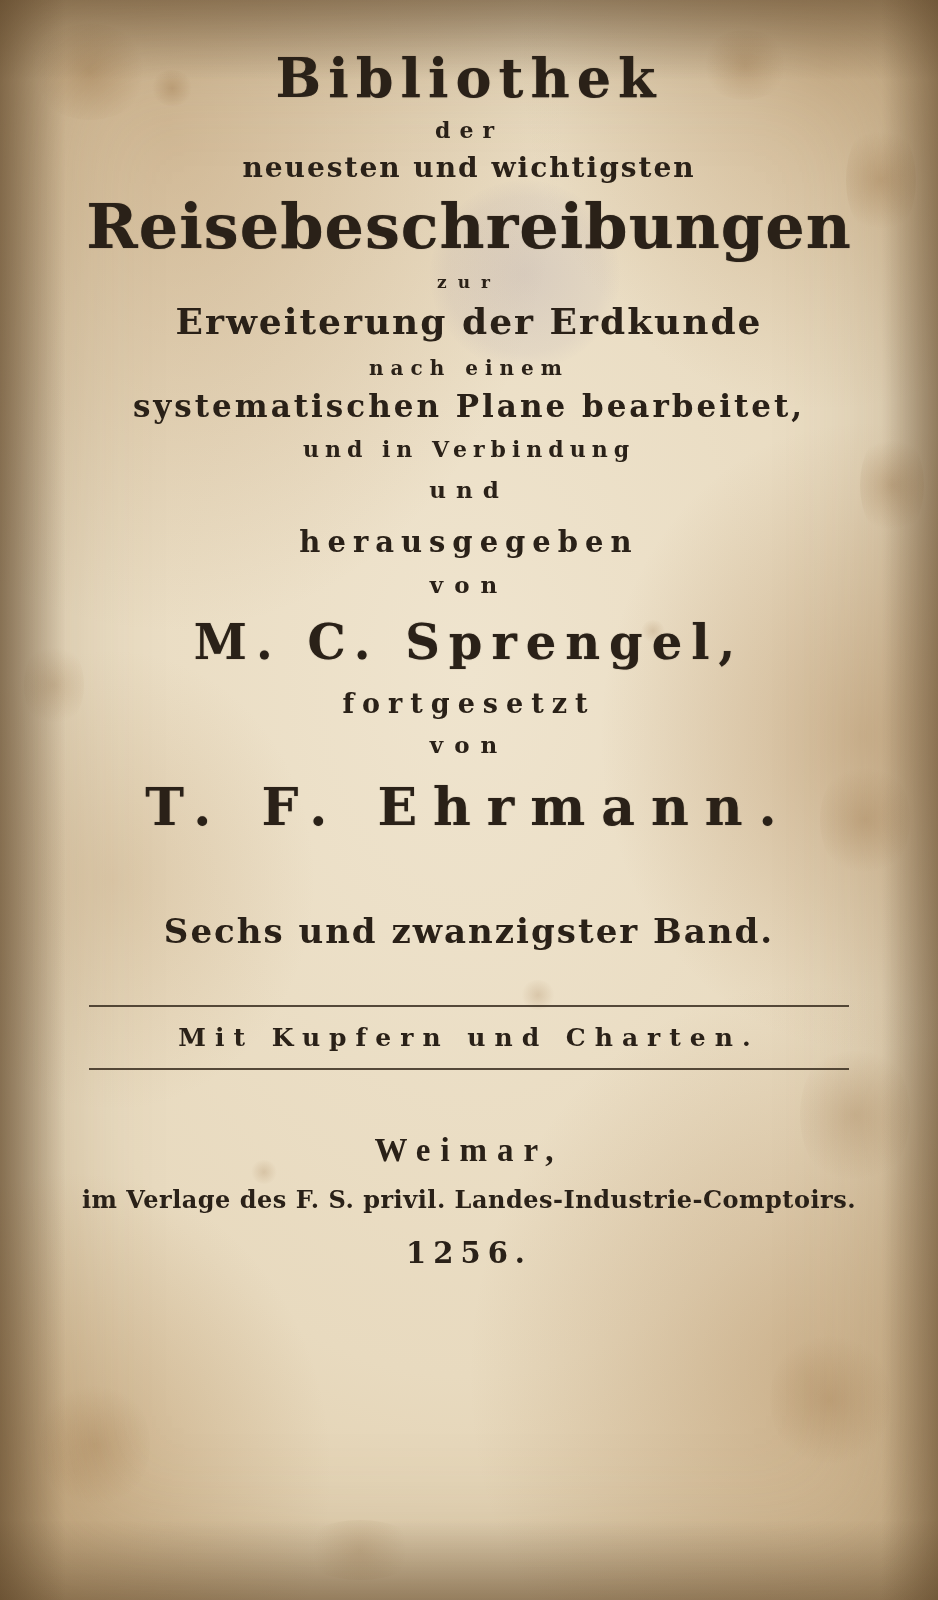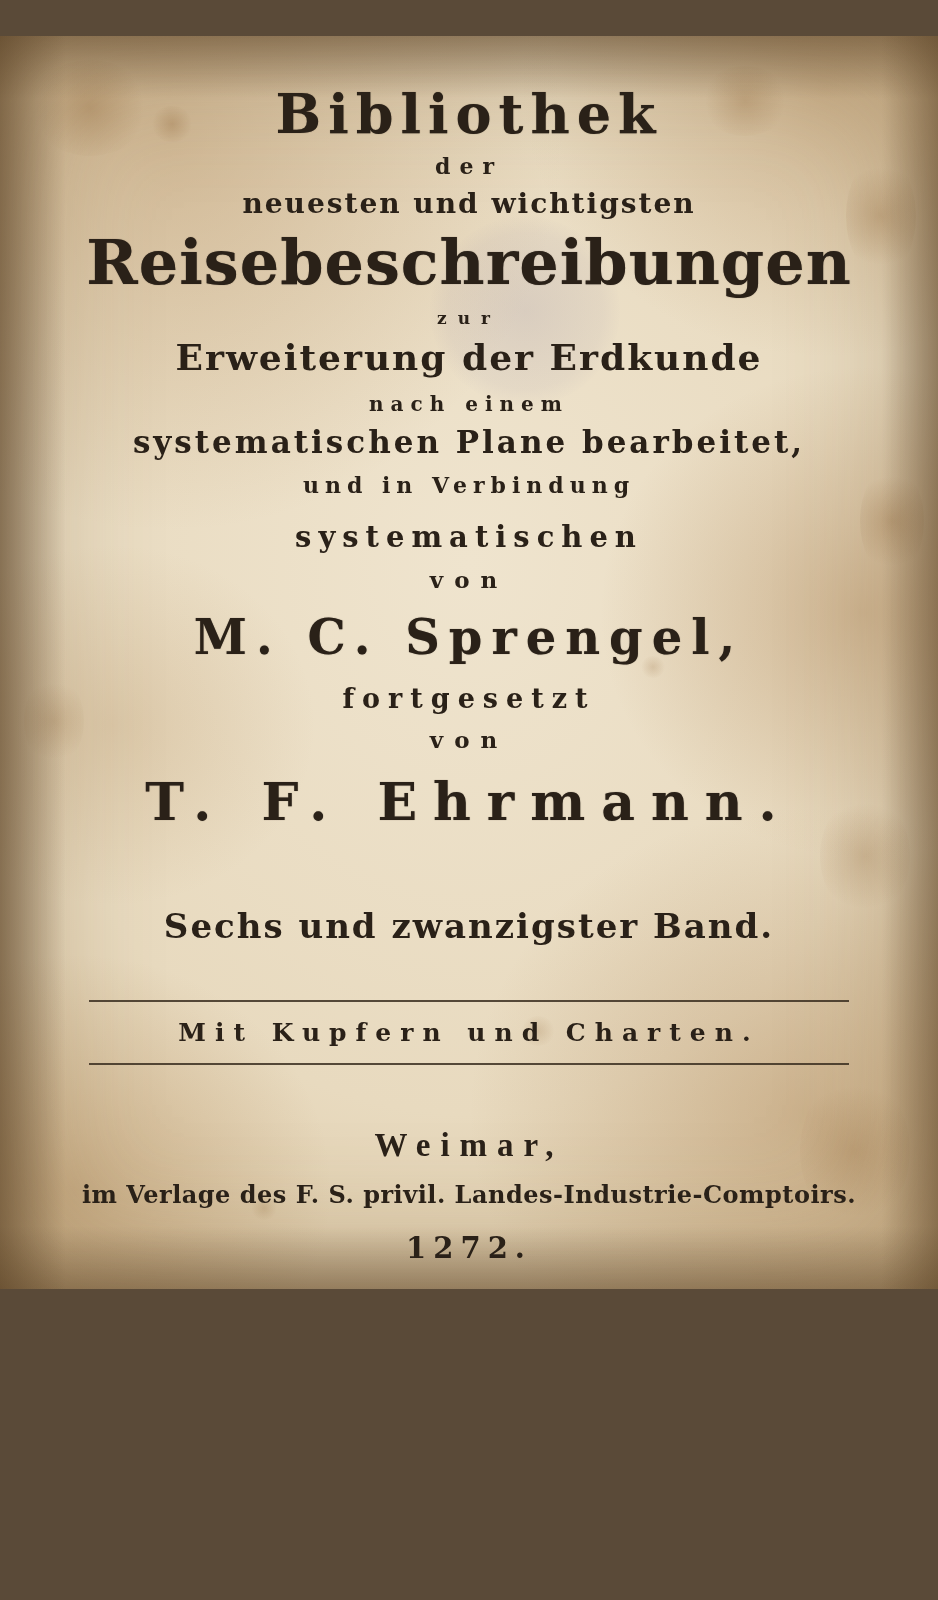--- a/index.html
+++ b/index.html
@@ -3,33 +3,32 @@
 <meta charset="utf-8">
 <style>
   html, body {
     margin: 0;
     padding: 0;
     background: #5a4a38;
   }
   .page {
     position: relative;
     width: 938px;
-    height: 1253px;
+    height: 1600px;
     overflow: hidden;
     background:
       radial-gradient(ellipse 60% 45% at 18% 8%, rgba(176,138,92,0.42), rgba(176,138,92,0) 70%),
       radial-gradient(ellipse 45% 30% at 88% 4%, rgba(170,130,82,0.40), rgba(170,130,82,0) 72%),
       radial-gradient(ellipse 40% 28% at 92% 46%, rgba(168,126,78,0.42), rgba(168,126,78,0) 70%),
       radial-gradient(ellipse 50% 34% at 86% 86%, rgba(164,122,74,0.38), rgba(164,122,74,0) 72%),
       radial-gradient(ellipse 38% 26% at 8% 92%, rgba(168,128,80,0.40), rgba(168,128,80,0) 72%),
       radial-gradient(ellipse 30% 20% at 12% 55%, rgba(182,146,100,0.28), rgba(182,146,100,0) 72%),
       radial-gradient(ellipse 90% 80% at 50% 42%, #efe4ce, #e8dabf 55%, #ddc9a6 85%, #cdb68d 100%);
     font-family: "DejaVu Serif", "Liberation Serif", serif;
     color: #2a2118;
-    margin-top: 36px;
   }
 
   
   .speck {
     position: absolute;
     border-radius: 50%;
     pointer-events: none;
     background: radial-gradient(circle, rgba(140,96,48,0.55), rgba(140,96,48,0) 70%);
   }
   .vignette {
@@ -220,34 +219,35 @@
   <div class="content">
     <div class="fraktur l-title1">Bibliothek</div>
     <div class="fraktur l-small">der</div>
     <div class="fraktur l-med">neuesten und wichtigsten</div>
     <div class="fraktur l-huge">Reisebeschreibungen</div>
     <div class="fraktur l-zur">zur</div>
     <div class="fraktur l-med2">Erweiterung der Erdkunde</div>
     <div class="fraktur l-nach">nach einem</div>
     <div class="fraktur l-syst">systematischen Plane bearbeitet,</div>
     <div class="fraktur l-und-verb">und in Verbindung</div>
-    <div class="fraktur l-herausg">systematischen</div>
+    <div class="fraktur l-und">und</div>
+    <div class="fraktur l-herausg">herausgegeben</div>
     <div class="fraktur l-von">von</div>
     <div class="fraktur l-author">M. C. Sprengel,</div>
     <div class="fraktur l-fortges">fortgesetzt</div>
     <div class="fraktur l-von">von</div>
     <div class="fraktur l-author2">T. F. Ehrmann.</div>
     <div class="fraktur l-band">Sechs und zwanzigster Band.</div>
 
     <div class="rule-block">
       <div class="rule"></div>
       <div class="fraktur l-kupfer">Mit Kupfern und Charten.</div>
       <div class="rule"></div>
     </div>
 
     <div class="fraktur l-weimar">Weimar,</div>
     <div class="fraktur l-verlag">im Verlage des F. S. privil. Landes-Industrie-Comptoirs.</div>
-    <div class="fraktur l-year">1272.</div>
+    <div class="fraktur l-year">1256.</div>
   </div>
 
   <div class="vignette"></div>
   <div class="edge-dark"></div>
 </div>
 
 </body></html>

